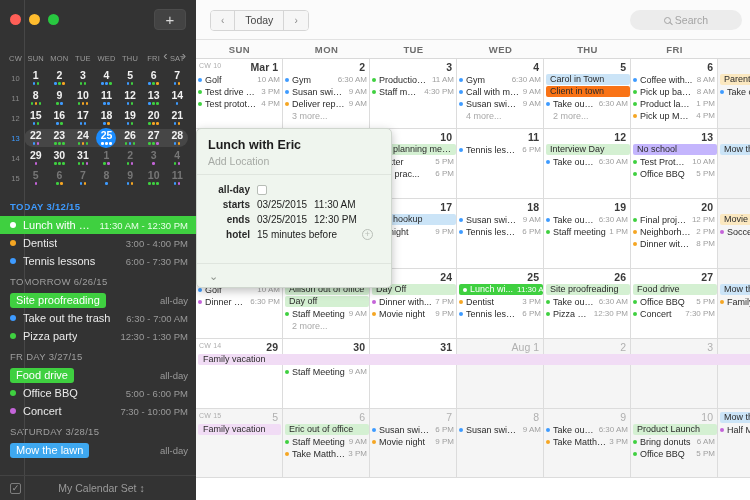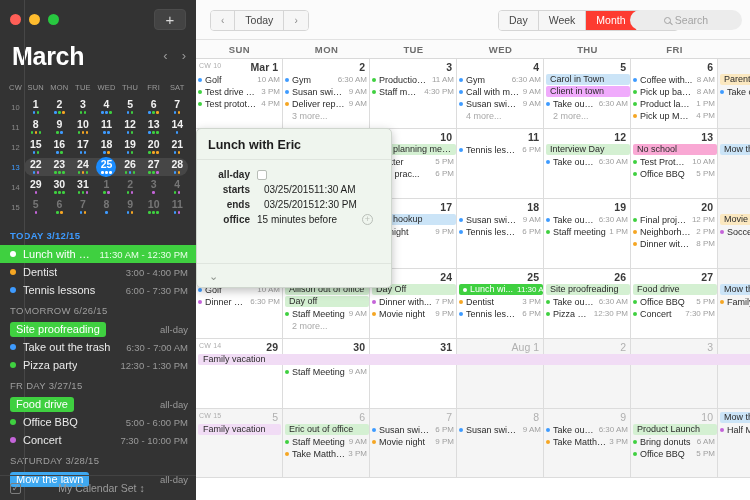--- a/index.html
+++ b/index.html
@@ -169,21 +169,21 @@
     position:absolute; left:0px; top:128px; width:196px; height:160px;
     background:#eff5ee; border:1px solid #cfd6ce; border-radius:5px;
     box-shadow:0 3px 10px rgba(0,0,0,0.25); z-index:50; overflow:hidden;
   }
   .po-head { padding:9px 11px 7px 11px; border-bottom:1px solid #dfe5de; }
   .po-title { font-size:12.5px; font-weight:bold; color:#1d1d1d; }
   .po-loc { font-size:10.5px; color:#a6aaa5; margin-top:3px; }
   .po-body { padding:7px 8px 0 8px; }
   .po-line { display:flex; align-items:center; height:15px; font-size:10px; color:#1d1d1d; }
   .po-lbl { width:52px; text-align:right; font-weight:bold; color:#2a2a2a; padding-right:7px; font-size:10px; }
-  .po-v1 { width:57px;text-align:right; }
+  .po-v1 { width:57px; }
   .po-v2 { }
   .po-cdot { width:7px; height:7px; border-radius:50%; background:#3fd040; display:inline-block; margin-right:5px; }
   .po-chk { width:10px; height:10px; border:1px solid #b7bdb6; border-radius:2px; background:#fff; }
   .po-plus {
     position:absolute; right:10px; width:11px; height:11px; border-radius:50%;
     border:1px solid #b9bfb8; color:#b9bfb8; font-size:9px; line-height:9px; text-align:center;
   }
   .po-foot { position:absolute; left:0; bottom:0; width:100%; height:24px; border-top:1px solid #dfe5de; }
   .po-chev { position:absolute; left:12px; top:6px; color:#8d938c; font-size:11px; }
 </style>
@@ -197,21 +197,20 @@
     <div class="sb-titlebar">
       <div class="traffic">
         <span class="tl r"></span>
         <span class="tl y"></span>
         <span class="tl g"></span>
       </div>
       <div class="addbtn">+</div>
     </div>
 
     <div class="mc-head">
-      <span class="mc-month">March</span>
       <div class="mc-nav">
         <span>‹</span>
         <span>›</span>
       </div>
     </div>
 
     <div class="mc-grid" id="mc-grid">
         <div class="mc-divider"></div>
         <div class="mc-row">
           <div class="mc-cw mc-dow">CW</div>
@@ -609,26 +608,20 @@
   </div>
 
   <div id="main">
 
     <div class="toolbar">
       <div class="seg" id="navseg">
         <div class="arrow">‹</div>
         <div>Today</div>
         <div class="arrow">›</div>
       </div>
-      <div class="seg" id="viewseg">
-          <div class="">Day</div>
-          <div class="">Week</div>
-          <div class="active">Month</div>
-          <div class="">Year</div>
-        </div>
       <div class="searchbox">
         <span class="mag"></span>
         <span>Search</span>
       </div>
     </div>
 
     <div class="dowbar" id="dowbar">
         <div>SUN</div>
         <div>MON</div>
         <div>TUE</div>
@@ -719,21 +712,21 @@
               </div>
               <div class="evt more">
                 <span class="t">4 more...</span>
               </div>
             </div>
           </div>
           <div class="daycell">
             <div class="dnum">5</div>
             <div class="evts">
               <div class="allday" style="background:#cbe4f7">Carol in Town</div>
-              <div class="allday" style="background:#f0abfc">Client in town</div>
+              <div class="allday" style="background:#f97316">Client in town</div>
               <div class="evt">
                 <span class="d" style="background:#3e9bff"></span>
                 <span class="t">Take out t...</span>
                 <span class="h">6:30 AM</span>
               </div>
               <div class="evt more">
                 <span class="t">2 more...</span>
               </div>
             </div>
           </div>
@@ -814,21 +807,21 @@
               <div class="evt">
                 <span class="d" style="background:#3e9bff"></span>
                 <span class="t">Take out t...</span>
                 <span class="h">6:30 AM</span>
               </div>
             </div>
           </div>
           <div class="daycell">
             <div class="dnum">13</div>
             <div class="evts">
-              <div class="allday" style="background:#f9a8d4">No school</div>
+              <div class="allday" style="background:#c4b5fd">No school</div>
               <div class="evt">
                 <span class="d" style="background:#3fd040"></span>
                 <span class="t">Test Prototype</span>
                 <span class="h">10 AM</span>
               </div>
               <div class="evt">
                 <span class="d" style="background:#3fd040"></span>
                 <span class="t">Office BBQ</span>
                 <span class="h">5 PM</span>
               </div>
@@ -1166,38 +1159,39 @@
               </div>
             </div>
           </div>
           <div class="spanbar" style="left:2px;top:15px;width:83px;background:#f1dcf5">Family vacation</div>
         </div>
       </div>
 
     <div class="popover">
       <div class="po-head">
         <div class="po-title">Lunch with Eric</div>
+        <div class="po-loc">Add Location</div>
       </div>
       <div class="po-body">
         <div class="po-line">
           <span class="po-lbl">all-day</span>
           <span class="po-chk"></span>
         </div>
         <div class="po-line">
           <span class="po-lbl">starts</span>
           <span class="po-v1">03/25/2015</span>
           <span class="po-v2">11:30 AM</span>
         </div>
         <div class="po-line">
           <span class="po-lbl">ends</span>
           <span class="po-v1">03/25/2015</span>
           <span class="po-v2">12:30 PM</span>
         </div>
         <div class="po-line" style="position:relative;">
-          <span class="po-lbl">office</span>
+          <span class="po-lbl">hotel</span>
           <span>15 minutes before</span>
           <span class="po-plus">+</span>
         </div>
       </div>
       <div class="po-foot">
         <span class="po-chev">⌄</span>
       </div>
     </div>
 
   </div>

